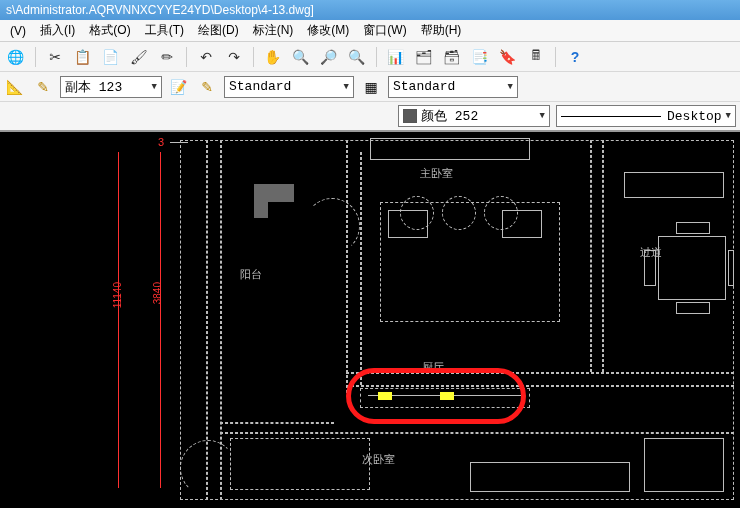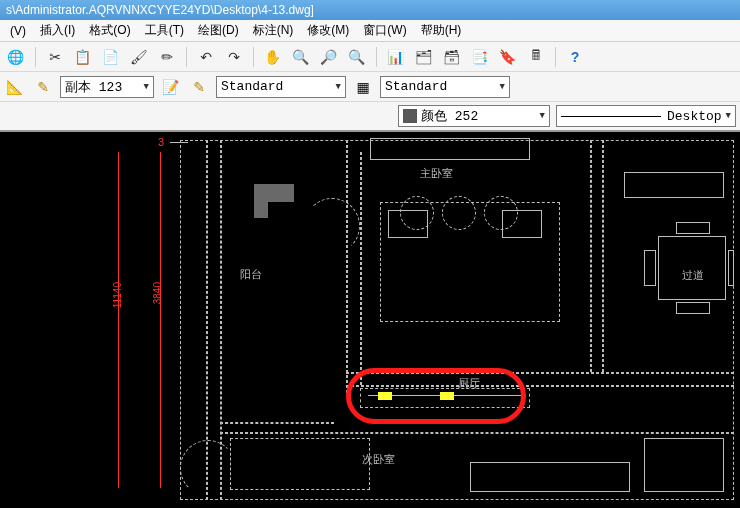--- a/index.html
+++ b/index.html
@@ -84,21 +84,21 @@
   <div class="tool-btn">📑</div>
   <div class="tool-btn">🔖</div>
   <div class="tool-btn">🖩</div>
   <div class="sep"></div>
   <div class="tool-btn" style="color:#1a6fd4;font-weight:bold">?</div>
 </div>
 
 <div class="style-row">
   <div class="small-ico">📐</div>
   <div class="small-ico pencil-ico">✎</div>
-  <div class="combo" style="width:94px">
+  <div class="combo" style="width:102px">
     <span>副本 123</span>
     <span class="arrow">▼</span>
   </div>
   <div class="small-ico">📝</div>
   <div class="small-ico pencil-ico">✎</div>
   <div class="combo" style="width:130px">
     <span>Standard</span>
     <span class="arrow">▼</span>
   </div>
   <div class="small-ico">▦</div>
@@ -146,22 +146,22 @@
     <div class="wall-dash" style="left:190px; top:20px; width:0; height:233px;"></div>
     <div class="wall-dash" style="left:50px; top:290px; width:114px; height:0;"></div>
     <div class="wall-dash" style="left:420px; top:8px; width:0; height:232px;"></div>
     <div class="wall-dash" style="left:432px; top:8px; width:0; height:232px;"></div>
     <div class="wall-dash" style="left:176px; top:240px; width:388px; height:0;"></div>
     <div class="wall-dash" style="left:176px; top:253px; width:388px; height:0;"></div>
     <div class="wall-dash" style="left:50px; top:300px; width:514px; height:0;"></div>
 
     <div class="txt" style="left:250px; top:34px;">主卧室</div>
     <div class="txt" style="left:70px; top:135px;">阳台</div>
-    <div class="txt" style="left:470px; top:136px;margin-left:42px;">过道</div>
-    <div class="txt" style="left:252px; top:244px;margin-left:36px;">厨厅</div>
+    <div class="txt" style="left:470px; top:113px;">过道</div>
+    <div class="txt" style="left:252px; top:228px;">厨厅</div>
     <div class="txt" style="left:192px; top:320px;">次卧室</div>
 
     <div class="furn" style="left:200px; top:6px; width:160px; height:22px;"></div>
     <div class="furn-dash" style="left:210px; top:70px; width:180px; height:120px;"></div>
     <div class="furn" style="left:218px; top:78px; width:40px; height:28px;"></div>
     <div class="furn" style="left:332px; top:78px; width:40px; height:28px;"></div>
 
     <div class="door-arc" style="left:230px; top:64px; width:34px; height:34px;"></div>
     <div class="door-arc" style="left:272px; top:64px; width:34px; height:34px;"></div>
     <div class="door-arc" style="left:314px; top:64px; width:34px; height:34px;"></div>

